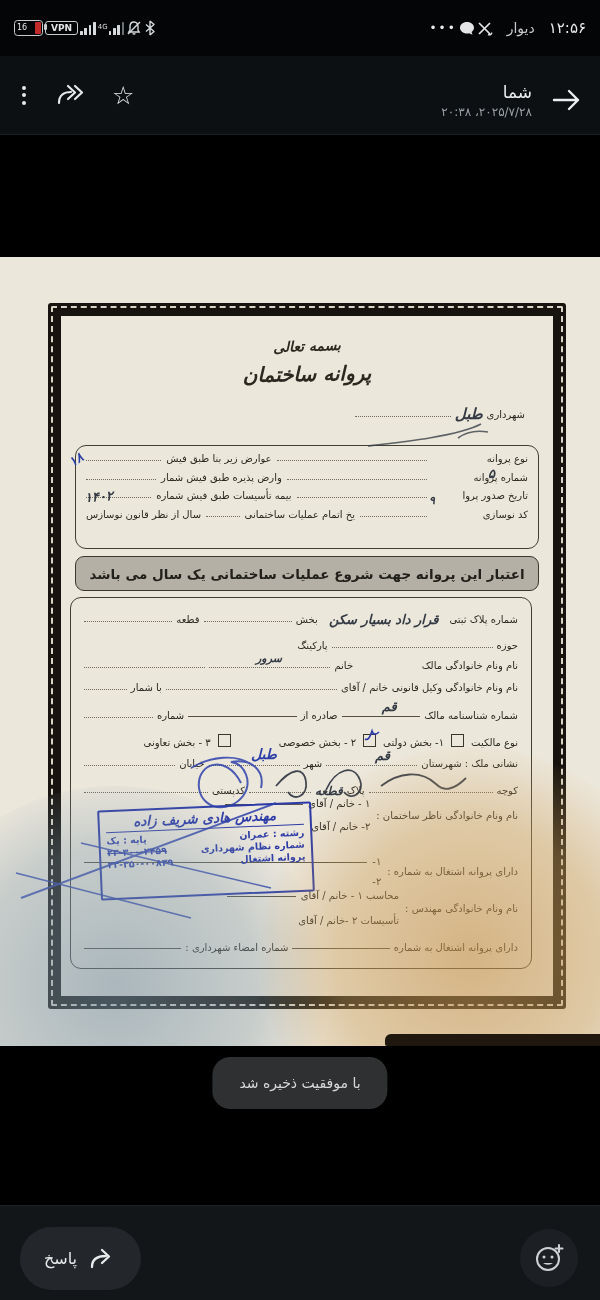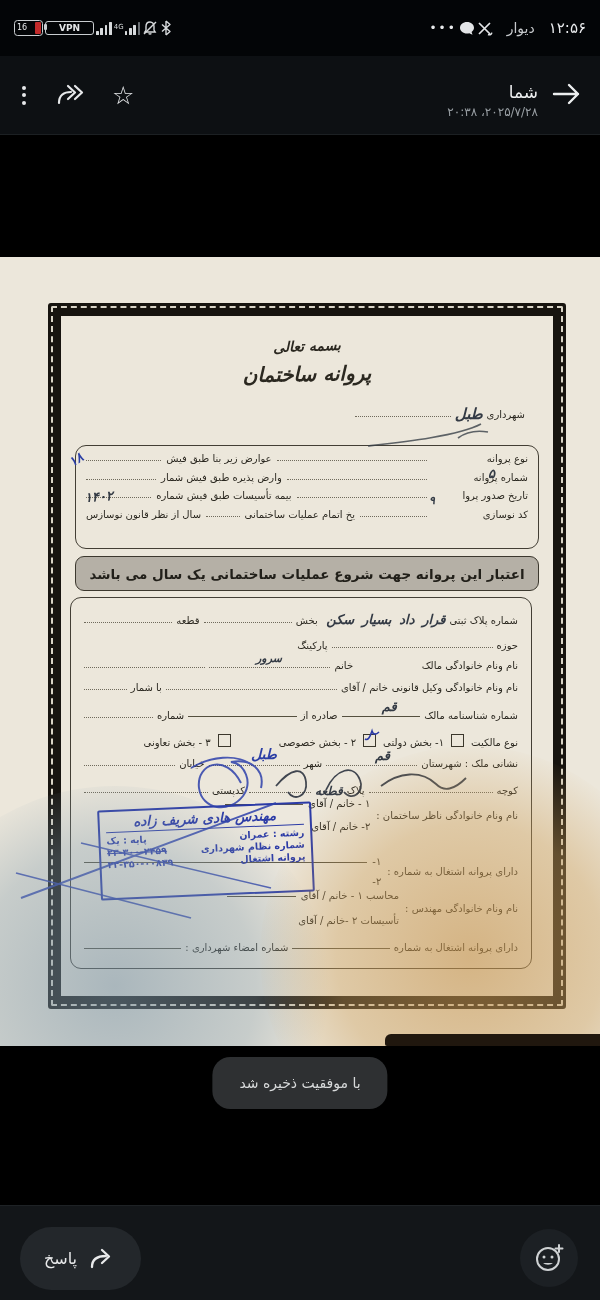--- a/index.html
+++ b/index.html
@@ -8,32 +8,32 @@
   .abs{position:absolute;}
   
   #statusbar{left:0;top:0;width:600px;height:56px;background:#030507;display:flex;
     align-items:center;justify-content:space-between;padding:0 14px;box-sizing:border-box;color:#d7dadc;}
   .sb-group{display:flex;align-items:center;gap:2px;}
   .batt{width:27px;height:14px;border:1.6px solid #c9cdd0;border-radius:3.5px;position:relative;
     display:flex;align-items:center;}
   .batt .cap{position:absolute;right:-4.5px;top:3px;width:2.5px;height:6px;background:#c9cdd0;border-radius:1px;}
   .batt .lvl{font-size:8px;color:#e8eaec;padding-left:2px;line-height:1;}
   .batt .red{position:absolute;right:1px;top:1px;bottom:1px;width:6px;background:#c22a2a;border-radius:1px;}
-  .vpn{border:1.5px solid #c9cdd0;border-radius:3px;font-size:9px;font-weight:bold;padding:1px 13px;color:#e3e5e7;}
+  .vpn{border:1.5px solid #c9cdd0;border-radius:3px;font-size:9px;font-weight:bold;padding:1px 5px;color:#e3e5e7;}
   .bars{display:flex;align-items:flex-end;gap:1.5px;}
   .bars i{display:block;width:2.8px;background:#d7dadc;border-radius:.5px;}
   .netlbl{font-size:7px;color:#d7dadc;margin-right:1px;transform:translateY(-4px);}
   .sb-time{font-size:15px;color:#e8eaec;}
   .sb-carrier{font-size:14px;color:#c6c9cc;margin:0 12px;}
   .sb-more{font-size:12px;letter-spacing:2px;color:#e8eaec;}
   
   #chathdr{left:0;top:56px;width:600px;height:79px;background:#0d1013;display:flex;align-items:center;
     justify-content:space-between;padding:0 18px;box-sizing:border-box;border-bottom:1px solid #1c2023;}
   .hdr-left{display:flex;align-items:center;gap:26px;color:#e6e8ea;}
-  .hdr-right{display:flex;gap:14px;margin-top:10px;}
+  .hdr-right{display:flex;align-items:center;gap:20px;margin-top:10px;}
   .hdr-titles{display:flex;flex-direction:column;align-items:flex-end;gap:3px;}
   .hdr-title{color:#eceeef;font-size:17px;}
   .hdr-sub{color:#9aa0a5;font-size:12px;}
   .star{font-size:25px;color:#e6e8ea;line-height:1;}
   .kebab{display:flex;flex-direction:column;gap:3.5px;padding:4px;}
   .kebab i{width:4px;height:4px;border-radius:50%;background:#e6e8ea;display:block;}
   
   #photo{left:0;top:257px;width:600px;height:789px;background:#ece7db;overflow:hidden;}
   .stain{pointer-events:none;z-index:6;}
   #stain-tan{right:-80px;bottom:-120px;width:420px;height:420px;border-radius:50%;
@@ -223,21 +223,21 @@
     <span class="abs hand-note blueink" style="left:8px;top:136px;transform:rotate(-33deg);">۱۸</span>
     <svg class="abs" style="right:40px;top:100px;" width="150" height="36" viewBox="0 0 150 36">
       <path d="M5 30 C40 26 95 20 118 8 M95 22 c8 -6 18 -8 30 -6" stroke="#3a4148" stroke-width="1.6" fill="none" opacity=".8"></path>
     </svg>
 
     <div id="validity" class="abs">اعتبار این پروانه جهت شروع عملیات ساختمانی یک سال  می باشد</div>
 
     <div id="mainbox" class="abs box">
       <div class="row" style="top:12px;">
         <span>شماره پلاک ثبتی</span>
-        <span class="ink" style="flex:1.4;font-size:13px;transform:translateY(2px);font-family:Liberation Mono, monospace;">قرار داد بسیار سکن</span>
+        <span class="ink" style="flex:1.4;font-size:13px;text-align:center;transform:translateY(2px);">قرار داد بسیار سکن</span>
         <span>بخش</span>
         <span class="dots f1"></span>
         <span>قطعه</span>
         <span class="dots f1"></span>
       </div>
       <div class="row" style="top:42px;">
         <span>حوزه</span>
         <span class="dots f2"></span>
         <span>پارکینگ</span>
         <span class="sp" style="flex:2.6;"></span>

